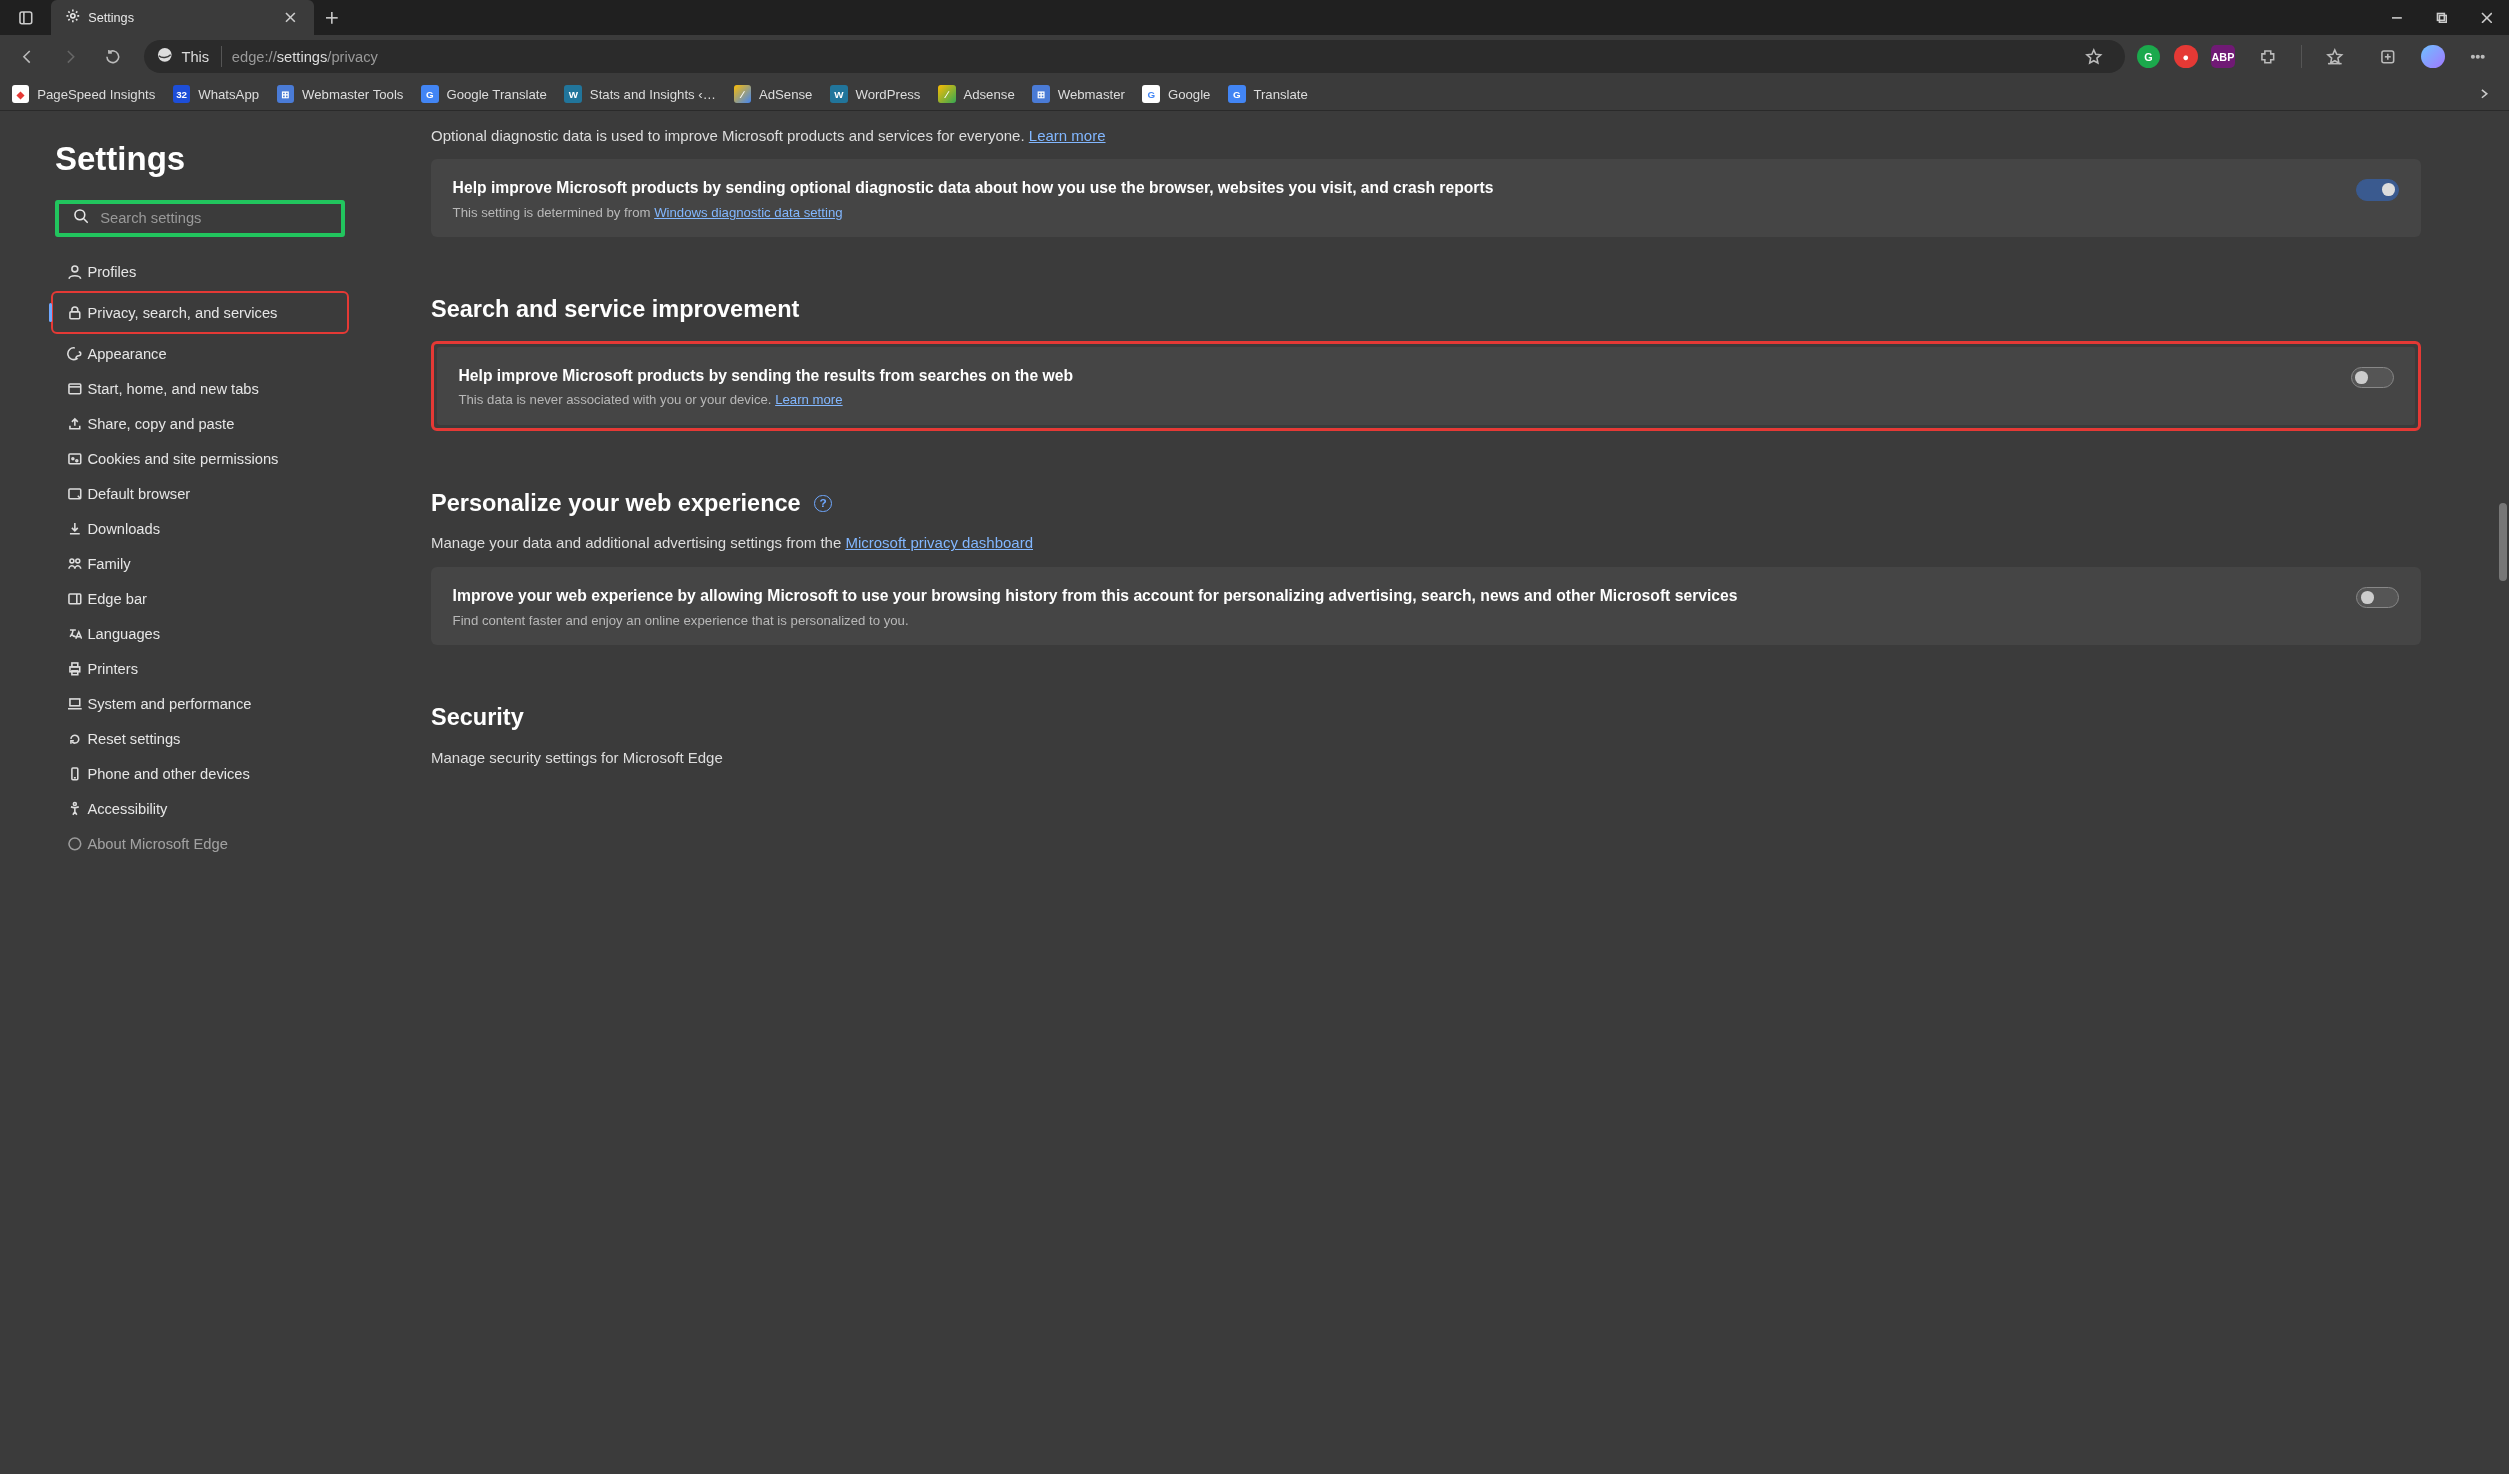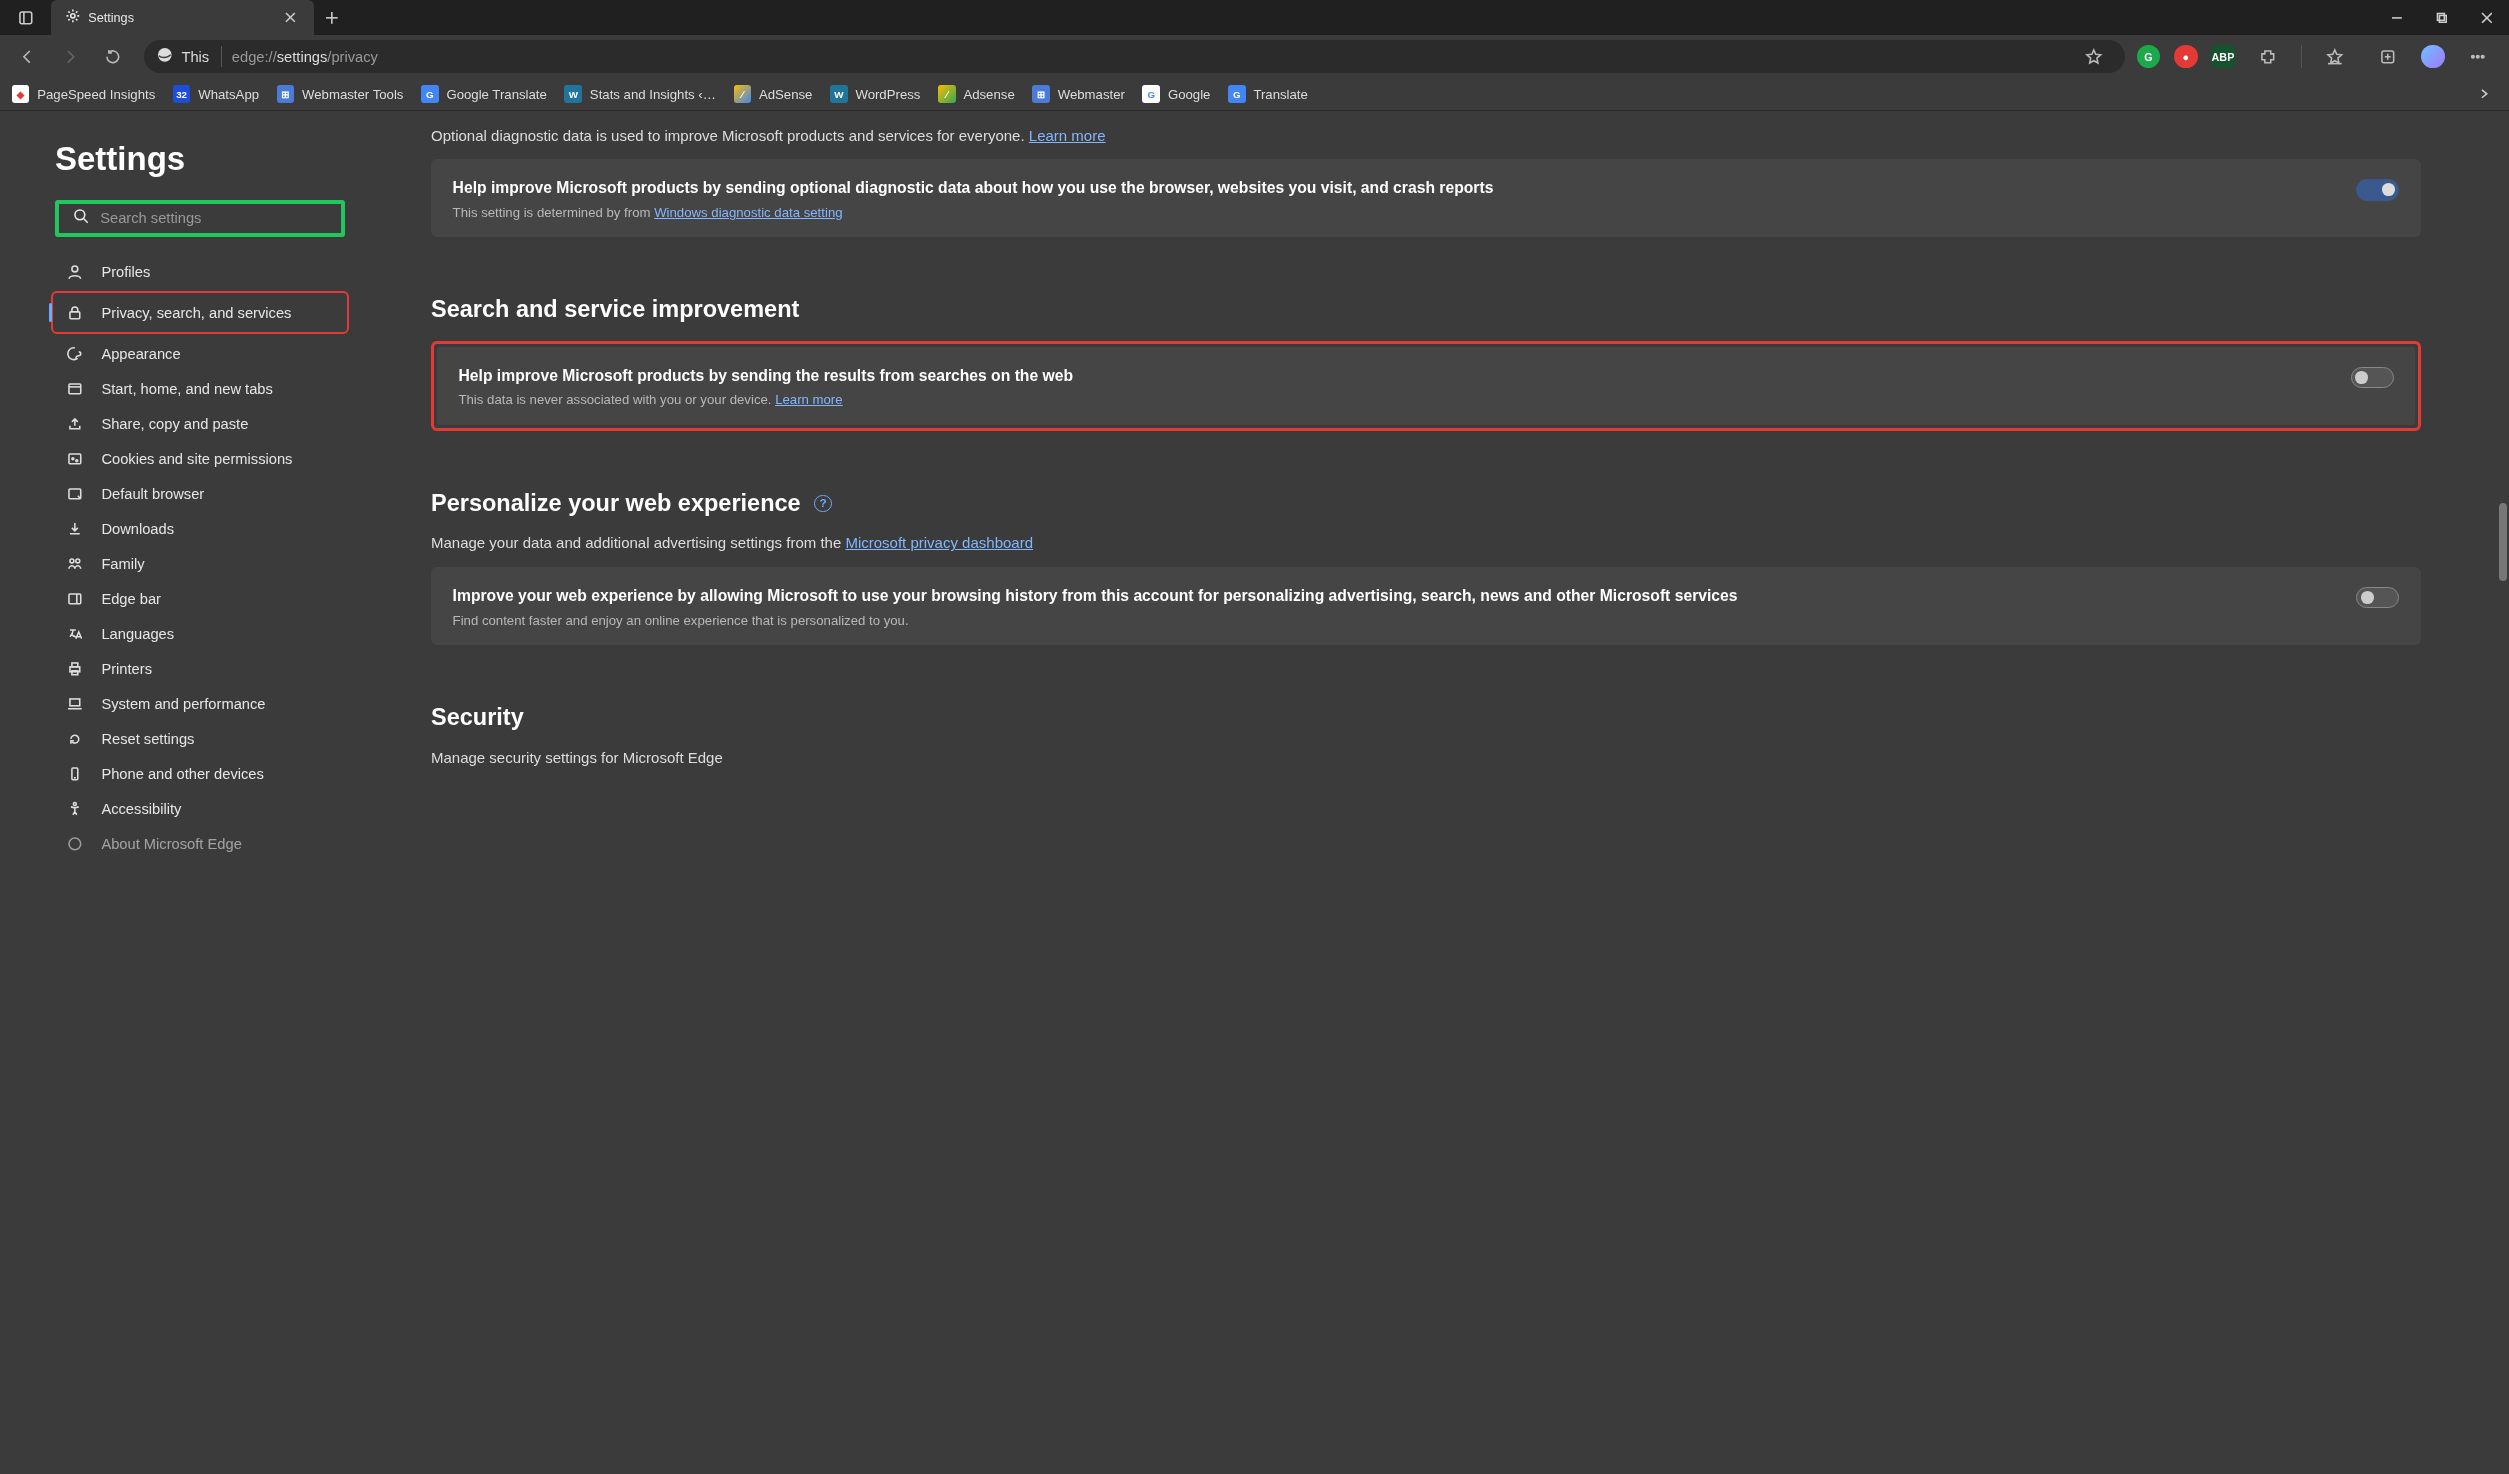--- a/index.html
+++ b/index.html
@@ -36,21 +36,21 @@
 
 
 .content { display:flex; height: calc(100% - 35px - 43px - 33px); }
 .sidebar { width:372px; padding:29px 27.4px 19.6px 55px; overflow-y:auto; position:relative;}
 .sidebar-inner { position:relative; }
 .settings-title { font-size:33px; font-weight:600; color:#fff; margin-bottom:21.6px;}
 .search-box { display:flex; align-items:center; gap:11.8px; border:4px solid #22c55e; border-radius:2.9px; height:37px; padding:0 13.7px; margin-bottom:17.6px;}
 .search-box input { background:transparent; border:none; outline:none; color:#ddd; font-size:14.7px; flex:1;}
 .search-box input::placeholder { color:#999; }
 
-.nav-item { display:flex; align-items:center; gap:17px; height:35px; padding:0 9.8px; color:#e6e6e6; font-size:14.7px; border-radius:3.9px; position:relative;}
+.nav-item { display:flex; align-items:center; gap:3px; height:35px; padding:0 9.8px; color:#e6e6e6; font-size:14.7px; border-radius:3.9px; position:relative;}
 .nav-item .nav-icon { width:19.6px; display:flex; align-items:center; justify-content:center; color:#ddd;}
 .nav-item.active::before { content:""; position:absolute; left:-5.9px; top:7.8px; bottom:7.8px; width:2.9px; background:#6fa8ff; border-radius:2px;}
 .red-outline { border:2.9px solid #e53935; border-radius:5.9px; }
 
 .main { flex:1; padding:15.7px 88px 39px 59px; overflow-y:auto; position:relative;}
 .section-desc { font-size:15px; color:#ddd; margin-bottom:15.7px;}
 .link { color:#82b7ff; text-decoration:underline; }
 .card { background:#454545; border-radius:5.9px; padding:17.6px 21.6px; display:flex; gap:23.5px; align-items:flex-start;justify-content:space-between;}
 .card .card-text { flex:1;}
 .card-title { font-size:15.7px; font-weight:600; color:#fff; line-height:1.4;}
@@ -158,21 +158,21 @@
     <span class="tool-btn">
         <svg width="17.6" height="17.6" viewBox="0 0 18 18">
           <path d="M9 2l2 4.5 5 .5-3.8 3.3 1 5L9 13l-4.2 2.3 1-5L2 7l5-.5z"></path>
         </svg>
       </span>
   </div>
 
   <div class="ext-icons">
     <div class="ext" style="background:#1ba94c">G</div>
     <div class="ext" style="background:#e53935">●</div>
-    <div class="ext" style="background:#14532d;border-radius:4.9px">ABP</div>
+    <div class="ext" style="background:#701a75;border-radius:4.9px">ABP</div>
     <div class="tool-btn">
         <svg width="17.6" height="17.6" viewBox="0 0 18 18">
           <path d="M6 3h6v3h3v6h-3v3H6v-3H3V6h3z"></path>
         </svg>
       </div>
     <div class="pipe"></div>
     <div class="tool-btn">
         <svg width="17.6" height="17.6" viewBox="0 0 18 18">
           <path d="M9 2l2 4.5 5 .5-3.8 3.3 1 5L9 13l-4.2 2.3 1-5L2 7l5-.5z"></path>
           <line x1="2" y1="16" x2="16" y2="16"></line>

